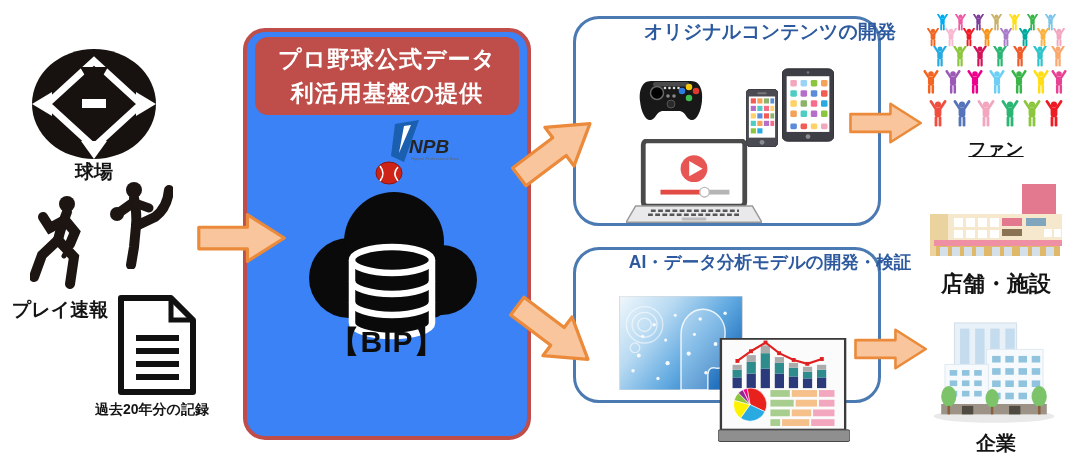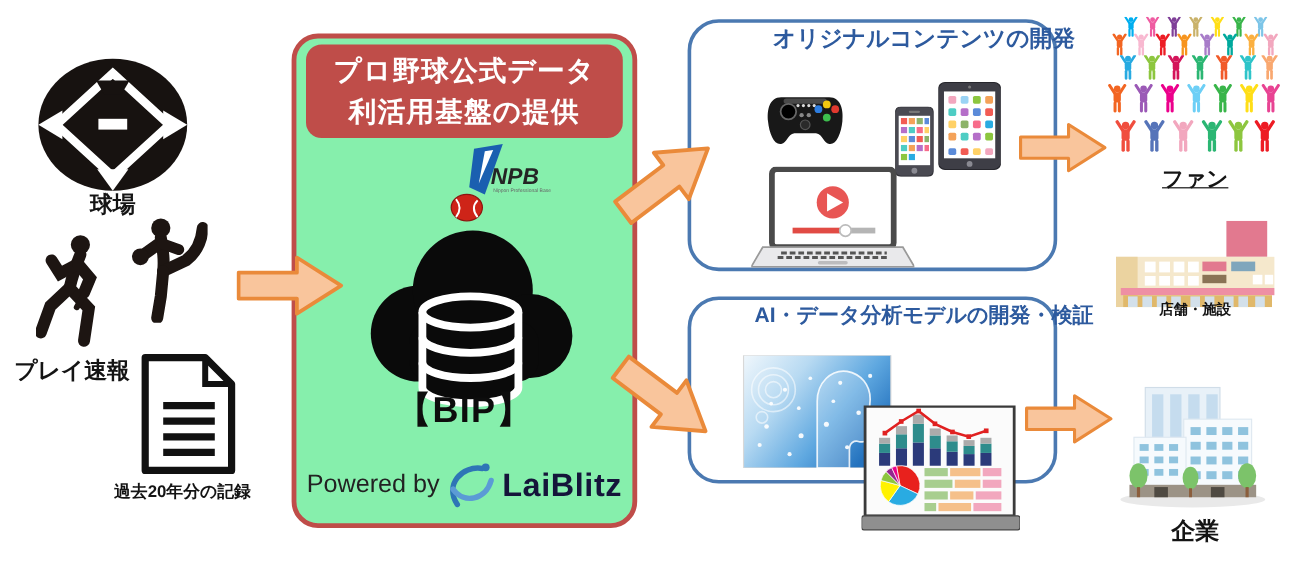--- a/index.html
+++ b/index.html
@@ -1,21 +1,21 @@
 <!DOCTYPE html>
 <html><head>
 <meta charset="utf-8">
 <style>
   html,body{margin:0;padding:0;background:#fff;}
   .canvas{position:relative;width:1092px;height:469px;background:#fff;overflow:hidden;
     font-family:"Liberation Sans","DejaVu Sans",sans-serif;}
   .abs{position:absolute;}
   .label{position:absolute;font-weight:700;color:#141414;text-align:center;font-size:19px;line-height:1.1;}
   
-  .platform-box{position:absolute;left:243px;top:28px;width:288px;height:412px;background:#86efac;
+  .platform-box{position:absolute;left:243px;top:28px;width:288px;height:412px;background:#3b82f6;
     border:4px solid #BF4D49;border-radius:22px;box-sizing:border-box;z-index:1;}
   .platform-header{position:absolute;left:8px;top:5px;right:8px;height:78px;background:#BF4D49;
     border-radius:13px;display:flex;flex-direction:column;justify-content:center;align-items:center;
     color:#fff;font-size:23px;font-weight:700;line-height:1.5;text-align:center;letter-spacing:1px;}
   .bip{position:absolute;left:0;top:290px;width:100%;text-align:center;font-size:30px;font-weight:800;color:#0d0d0d;letter-spacing:1px;}
   .powered-row{position:absolute;left:0;top:352px;width:100%;display:flex;justify-content:center;align-items:center;gap:6px;}
   .powered-text{font-size:21px;color:#222;}
   .brand-text{font-size:27px;font-weight:800;color:#15153A;letter-spacing:.5px;}
   
   .out-box{position:absolute;width:308px;background:#fff;border:3px solid #4B79B1;border-radius:26px;box-sizing:border-box;z-index:1;}
@@ -95,29 +95,20 @@
       <circle cx="143" cy="90" r="35" fill="#0a0a0a"></circle>
       <rect x="42" y="78" width="108" height="50" rx="18" fill="#0a0a0a"></rect>
       <path d="M53,70 L53,133 A40,13 0 0 0 133,133 L133,70" fill="#0a0a0a" stroke="#fff" stroke-width="6.5"></path>
       <path d="M53,91 A40,13 0 0 0 133,91" fill="none" stroke="#fff" stroke-width="6.5"></path>
       <path d="M53,112 A40,13 0 0 0 133,112" fill="none" stroke="#fff" stroke-width="6.5"></path>
       <ellipse cx="93" cy="70" rx="40" ry="13" fill="#0a0a0a" stroke="#fff" stroke-width="6.5"></ellipse>
     </svg>
 
     <div class="bip">【BIP】</div>
 
-    <div class="powered-row">
-      <span class="powered-text">Powered by</span>
-      <svg width="40" height="40" viewBox="0 0 44 44">
-        <path d="M10,40 C-2,22 14,4 33,7" stroke="#2E75B6" stroke-width="5" fill="none" stroke-linecap="round"></path>
-        <path d="M6,26 C16,40 36,36 41,18" stroke="#5B9BD5" stroke-width="5" fill="none" stroke-linecap="round"></path>
-        <circle cx="36" cy="6" r="3.6" fill="#2E75B6"></circle>
-      </svg>
-      <span class="brand-text">LaiBlitz</span>
-    </div>
   </div>
 
   <div class="out-box" style="left:573px;top:16px;height:210px;">
     <div class="out-title" style="font-size:19px;">オリジナルコンテンツの開発</div>
 
     <svg class="abs" style="left:60px;top:56px" width="70" height="50" viewBox="0 0 140 100">
       <path d="M30,12 C10,12 6,34 8,52 C10,72 18,92 30,90 C40,88 40,74 52,72 L88,72 C100,74 100,88 110,90 C122,92 130,72 132,52 C134,34 130,12 110,12 Z" fill="#181818"></path>
       <rect x="34" y="14" width="72" height="9" rx="4.5" fill="#4a4a4a"></rect>
       <circle cx="42" cy="36" r="13" fill="#000" stroke="#666" stroke-width="3"></circle>
       <g fill="#ddd">
@@ -383,21 +374,21 @@
         <rect x="26" y="63" width="8" height="9"></rect>
         <rect x="38" y="63" width="8" height="9"></rect>
         <rect x="50" y="63" width="8" height="9"></rect>
         <rect x="66" y="63" width="8" height="9"></rect>
         <rect x="78" y="63" width="8" height="9"></rect>
         <rect x="94" y="63" width="8" height="9"></rect>
         <rect x="106" y="63" width="8" height="9"></rect>
         <rect x="120" y="63" width="8" height="9"></rect>
     </g>
   </svg>
-  <div class="label" style="left:926px;top:252px;width:140px;font-size:12px;">店舗・施設</div>
+  <div class="label" style="left:926px;top:272px;width:140px;font-size:22px;">店舗・施設</div>
 
   <svg class="abs" style="left:928px;top:314px" width="132" height="114" viewBox="0 0 140 114">
     <ellipse cx="70" cy="105" rx="64" ry="7" fill="#E9E9E9"></ellipse>
     <rect x="28" y="6" width="66" height="62" fill="#E8F1F8" stroke="#D0DDE8"></rect>
     <g fill="#C5DCEE">
         <rect x="34" y="12" width="10" height="50"></rect>
         <rect x="50" y="12" width="10" height="50"></rect>
         <rect x="66" y="12" width="10" height="50"></rect>
         <rect x="82" y="12" width="10" height="50"></rect>
       </g>

